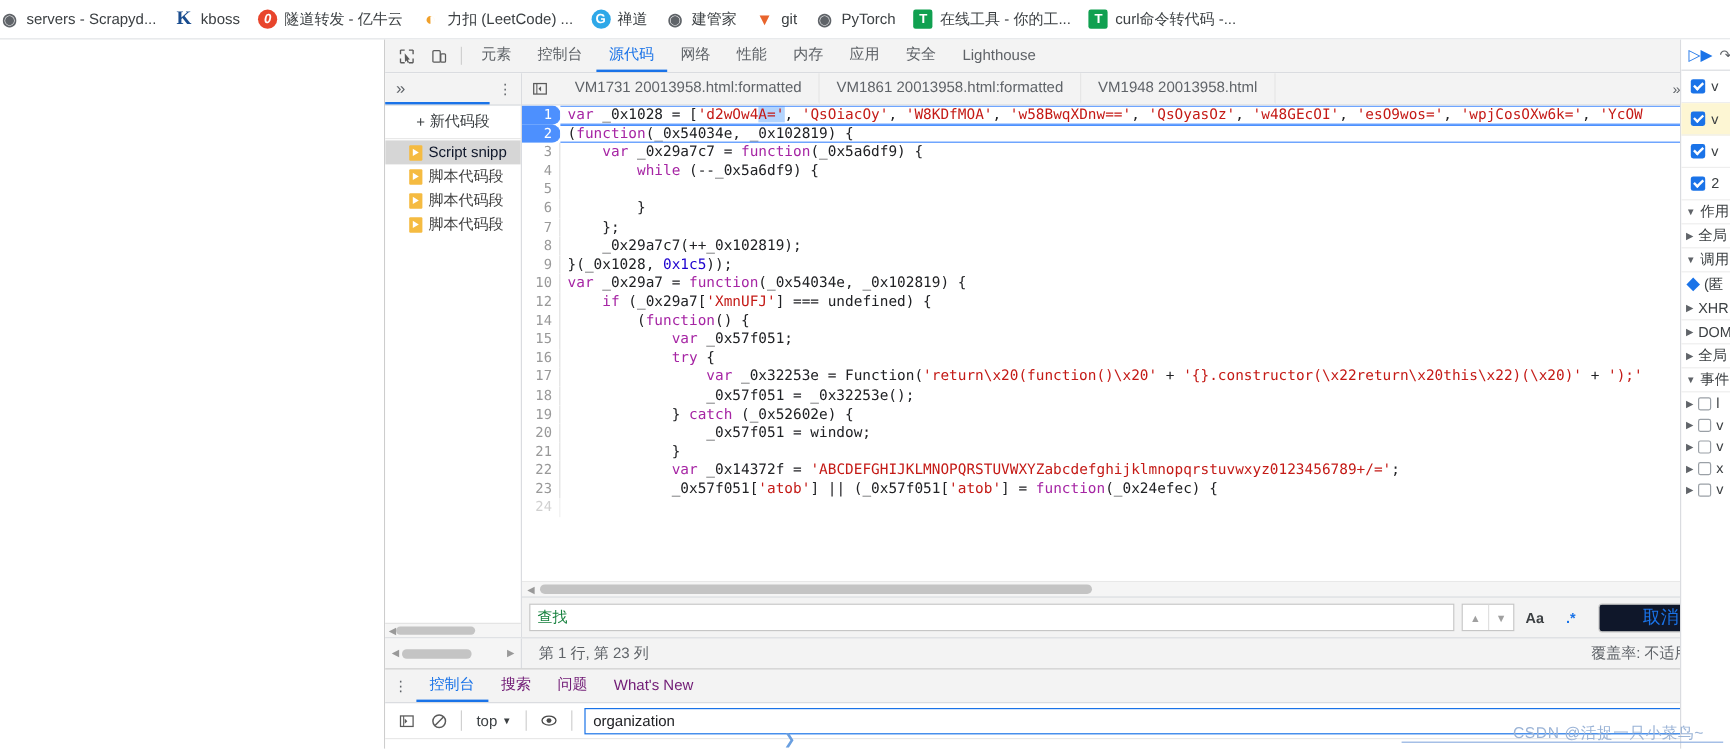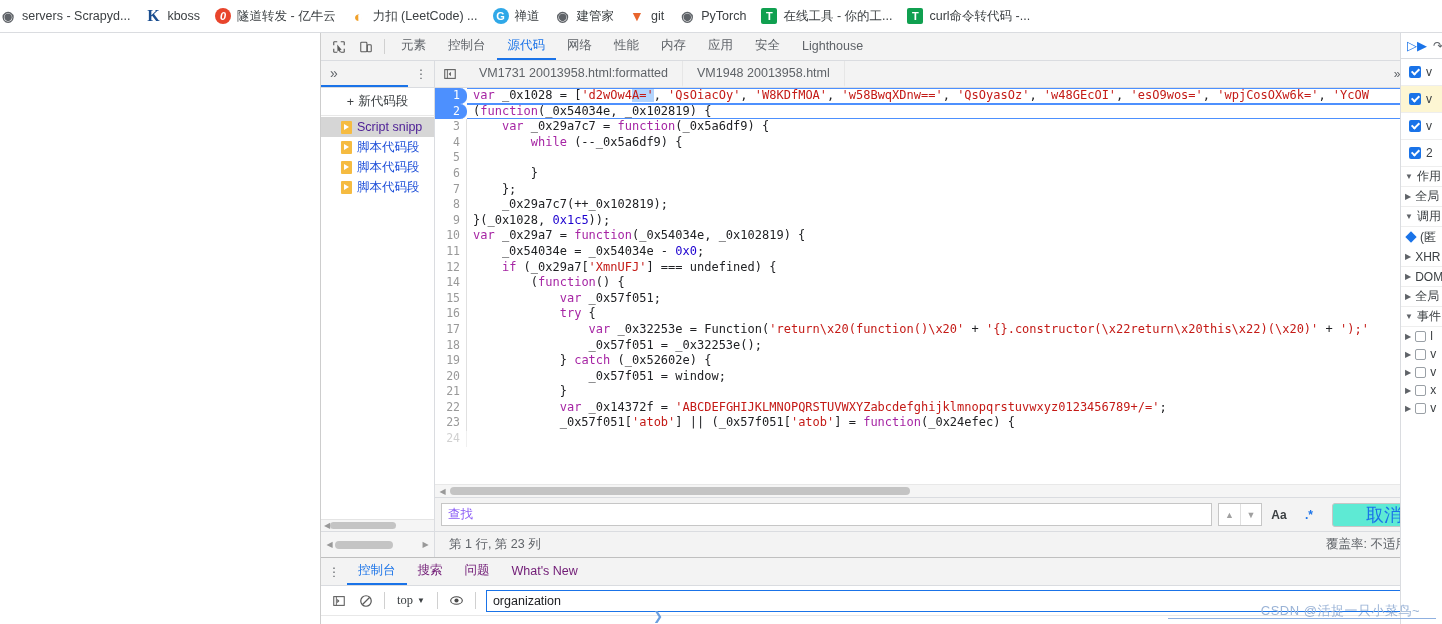--- a/index.html
+++ b/index.html
@@ -91,24 +91,24 @@
   }
   .nav-kebab { width:26px; display:flex; align-items:center; justify-content:center; color:#5f6368; cursor:pointer; }
   .snippet-new {
     height:28px; display:flex; align-items:center; justify-content:center;
     gap:4px; font-size:12.5px; color:#3c4043; cursor:pointer;
     border-bottom:1px solid #e8e8e8;
   }
   .snip-list { flex:1 1 auto; overflow:hidden; padding-top:1px; }
   .snip-item {
     display:flex; align-items:center; gap:5px;
-    height:20px; padding-left:20px; font-size:12.5px; color:#1d4ed8;
+    height:20px; padding-left:20px; font-size:12.5px; color:#404040;
     cursor:pointer; white-space:nowrap;
   }
-  .snip-item.sel { background:#d6d6d6; color:#4c1d95; }
+  .snip-item.sel { background:#d6d6d6; color:#0f172a; }
   .file-ico {
     width:11px; height:13px; flex:0 0 11px; background:#f5bb41;
     border-radius:1px; position:relative;
   }
   .file-ico:after{
     content:""; position:absolute; left:3px; top:3.5px;
     border-left:5px solid #fff; border-top:3px solid transparent; border-bottom:3px solid transparent;
   }
   .nav-hscroll {
     height:12px; flex:0 0 12px; border-top:1px solid #e4e4e4; background:#f5f5f5;
@@ -175,32 +175,32 @@
   .code-hscroll .track { flex:1 1 auto; height:8px; position:relative; }
   .code-hscroll .thumb { position:absolute; left:2px; top:0; width:460px; height:8px; background:#c4c4c4; border-radius:4px; }
 
   
   .findbar {
     height:34px; flex:0 0 34px; display:flex; align-items:center;
     background:#f3f3f3; border-top:1px solid #dadce0; padding:0 6px; gap:4px;
   }
   .find-input {
     flex:1 1 auto; height:23px; background:#fff; border:1px solid #c6c6c6;
-    padding:0 6px; font-size:12.5px; color:#8b5cf6;
+    padding:0 6px; font-size:12.5px; color:#15803d;
     display:flex; align-items:center;
   }
   .find-navbox { display:flex; height:23px; border:1px solid #c6c6c6; background:#fff; margin-left:2px; }
   .find-navbtn { width:21px; display:flex; align-items:center; justify-content:center;
     color:#a0a0a0; font-size:9px; cursor:pointer; }
   .find-navbtn + .find-navbtn { border-left:1px solid #e0e0e0; }
   .find-toggle { width:26px; height:23px; display:flex; align-items:center; justify-content:center;
     font-size:12px; font-weight:bold; color:#3c4043; cursor:pointer; }
   .find-cancel {
     height:24px; min-width:104px; border:1px solid #c6c6c6; border-radius:3px;
-    background:#5eead4; color:#1a73e8; font-size:18px;
+    background:#0f172a; color:#1a73e8; font-size:15px;
     display:flex; align-items:center; justify-content:center; cursor:pointer; margin-left:6px;
   }
 
   
   .statusbar {
     height:26px; flex:0 0 26px; display:flex; align-items:center;
     background:#f3f3f3; border-top:1px solid #dadce0;
     font-size:12.5px; color:#5f6368;
   }
   .sb-hscroll { width:114px; flex:0 0 114px; height:100%; background:#f5f5f5;
@@ -223,21 +223,21 @@
   .drawer-kebab { width:26px; display:flex; align-items:center; justify-content:center; color:#5f6368; cursor:pointer; }
   .drawer-tab { display:flex; align-items:center; padding:0 11px; font-size:12.5px;
     color:#701a75; cursor:pointer; border-bottom:2px solid transparent; white-space:nowrap; }
   .drawer-tab.active { color:#1a73e8; border-bottom-color:#1a73e8; }
   .console-toolbar { height:30px; flex:0 0 30px; display:flex; align-items:center;
     gap:2px; padding:0 5px; border-bottom:1px solid #e8e8e8; }
   .ct-btn { width:25px; height:22px; display:flex; align-items:center; justify-content:center;
     color:#5f6368; cursor:pointer; }
   .ct-sep { width:1px; height:17px; background:#d0d0d0; margin:0 4px; }
   .ctx-select { display:flex; align-items:center; gap:4px; font-size:12.5px; color:#3c4043;
-    padding:0 6px; height:22px; cursor:pointer;font-family:Liberation Serif, serif; }
+    padding:0 6px; height:22px; cursor:pointer; }
   .console-input {
     flex:1 1 auto; height:22px; border:1px solid #1a73e8; background:#fff;
     font-family:"Liberation Sans", sans-serif; font-size:12.5px; color:#202124;
     display:flex; align-items:center; padding:0 6px; margin-left:4px; margin-right:4px;
   }
   .console-prompt { position:absolute; left:332px; bottom:1px; color:#6a9fe0; font-size:12px; }
 
   
   .right-pane {
     position:absolute; right:0; top:33px; width:42px; height:591px;
@@ -406,20 +406,23 @@
             <svg width="14" height="14" viewBox="0 0 16 16">
                 <rect x="2" y="3" width="12" height="10" fill="none" stroke="#5a5a5a" stroke-width="1.2"></rect>
                 <path d="M9 5.5L6.5 8 9 10.5z" fill="#5a5a5a"></path>
                 <line x1="5" y1="3" x2="5" y2="13" stroke="#5a5a5a" stroke-width="1"></line>
               </svg>
           </div>
           <div class="file-tab">
               <span>VM1731 20013958.html:formatted</span>
             </div>
           <div class="file-tab">
+              <span>VM1861 20013958.html:formatted</span>
+            </div>
+          <div class="file-tab">
               <span>VM1948 20013958.html</span>
             </div>
           <div class="ft-right">
             <div class="ft-icon">»</div>
             <div class="ft-icon">
               <svg width="14" height="14" viewBox="0 0 16 16">
                   <rect x="2" y="3" width="12" height="10" fill="none" stroke="#9a9a9a" stroke-width="1.2"></rect>
                   <path d="M7 5.5L9.5 8 7 10.5z" fill="#9a9a9a"></path>
                   <line x1="11" y1="3" x2="11" y2="13" stroke="#9a9a9a" stroke-width="1"></line>
                 </svg>
@@ -472,24 +475,20 @@
             <div class="code-line">
               <span class="ln">9</span>
               <span class="src">}(_0x1028, <span class="tok-num">0x1c5</span>));</span>
             </div>
 
             <div class="code-line">
               <span class="ln">10</span>
               <span class="src"><span class="tok-kw">var </span>_0x29a7 = <span class="tok-kw">function</span>(_0x54034e, _0x102819) {</span>
             </div>
 
-            <div class="code-line">
-              <span class="ln">11</span>
-              <span class="src">    _0x54034e = _0x54034e - <span class="tok-num">0x0</span>;</span>
-            </div>
 
 
             <div class="code-line">
               <span class="ln">12</span>
               <span class="src">    <span class="tok-kw">if</span> (_0x29a7[<span class="tok-str">'XmnUFJ'</span>] === undefined) {</span>
             </div>
 
             <div class="code-line">
               <span class="ln">14</span>
               <span class="src">        (<span class="tok-kw">function</span>() {</span>

